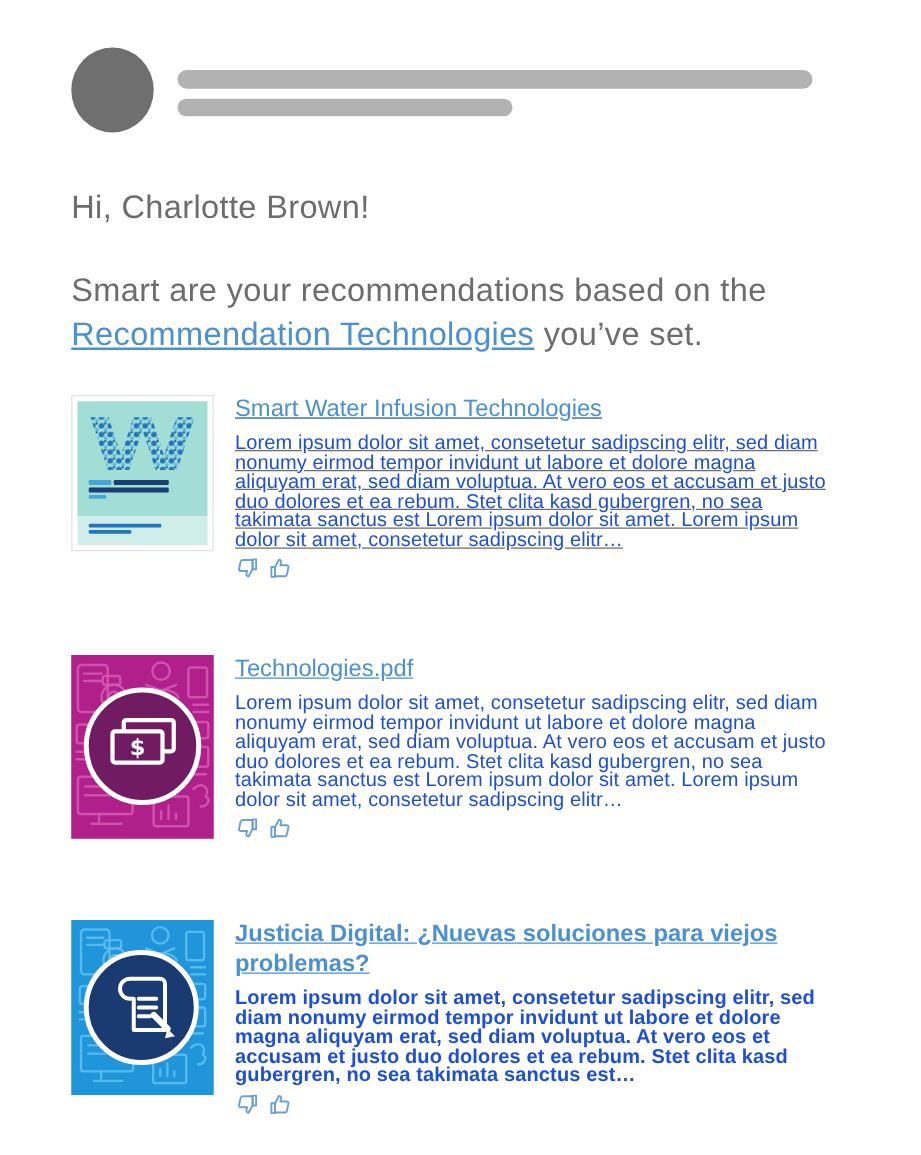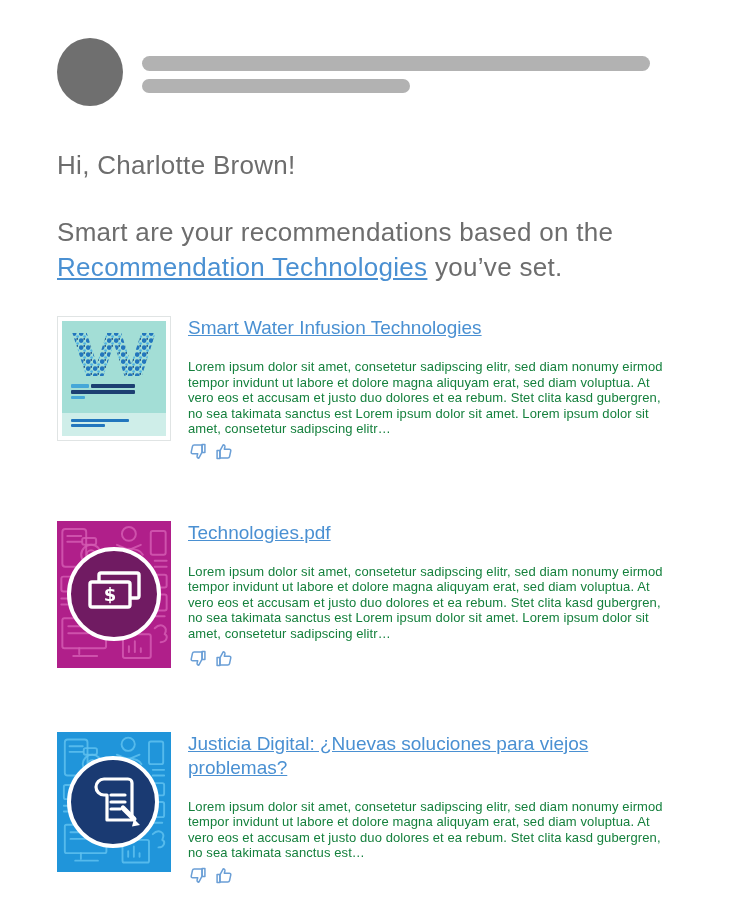--- a/index.html
+++ b/index.html
@@ -19,21 +19,21 @@
 
   
   .greeting{margin-top:44px;font-size:26px;letter-spacing:.3px;}
   .intro{margin-top:34px;font-size:26px;line-height:35px;letter-spacing:.3px;}
   a.link{color:#4a90d2;text-decoration:underline;cursor:pointer;}
 
   
   .card{display:flex;}
   .card-1{margin-top:31px;}
   .card-2{margin-top:60px;}
-  .card-3{margin-top:64px;}
+  .card-3{margin-top:64px;font-weight:bold;}
   .thumb{width:114px;flex:none;position:relative;overflow:hidden;cursor:pointer;}
   .thumb-cover{height:125px;background:#ffffff;border:1px solid #e0e4e4;box-sizing:border-box;}
   .thumb-magenta{height:147px;background:#b01f8a;color:#d45ab2;}
   .thumb-blue{height:140px;background:#2095da;color:#5fc1ef;}
   .doodle,.badge{position:absolute;left:0;top:0;width:100%;height:100%;}
 
   
   .cover-inner{position:absolute;left:4px;top:4px;right:4px;bottom:4px;display:flex;flex-direction:column;}
   .cover-teal{background:#a3ded6;height:92px;text-align:center;}
   .cover-teal svg{display:block;margin:3px auto 0;}
@@ -41,25 +41,25 @@
   .tlrow{display:flex;gap:2px;margin-bottom:2px;}
   .seg{height:4px;border-radius:1px;}
   .seg-light{background:#45a7d8;}
   .seg-dark{background:#1c3f72;}
   .seg-blue{background:#2276bd;}
   .cover-band{background:#cfeee9;flex:1;padding:6px 0 0 9px;}
   .cover-band .seg{height:3px;margin-bottom:2px;}
 
   
   .card-text{margin-left:17px;display:flex;flex-direction:column;width:482px;}
-  .card-1 .card-text{min-height:125px;}
+  .card-1 .card-text{min-height:125px;text-decoration:underline;}
   .card-2 .card-text{min-height:147px;}
   .card-3 .card-text{min-height:140px;}
   .card-title{font-size:19px;line-height:24px;color:#4a90d2;text-decoration:underline;cursor:pointer;display:inline;align-self:flex-start;}
-  .card-desc{margin-top:19px;font-size:13px;line-height:15.5px;color:#15803d;letter-spacing:.1px;}
+  .card-desc{margin-top:7px;font-size:16px;line-height:15.5px;color:#1d4ed8;letter-spacing:.1px;}
   .card-actions{margin-top:auto;padding-top:5px;display:flex;gap:8px;align-items:flex-end;}
   .fb-btn{width:19px;height:19px;color:#6b9fd6;cursor:pointer;background:none;border:none;padding:0;}
   .fb-btn svg{display:block;width:19px;height:19px;}
 </style>
 </head>
 <body>
 
 <svg width="0" height="0" style="position:absolute" aria-hidden="true">
   <defs>
     <pattern id="wdots" width="7" height="7" patternUnits="userSpaceOnUse">

